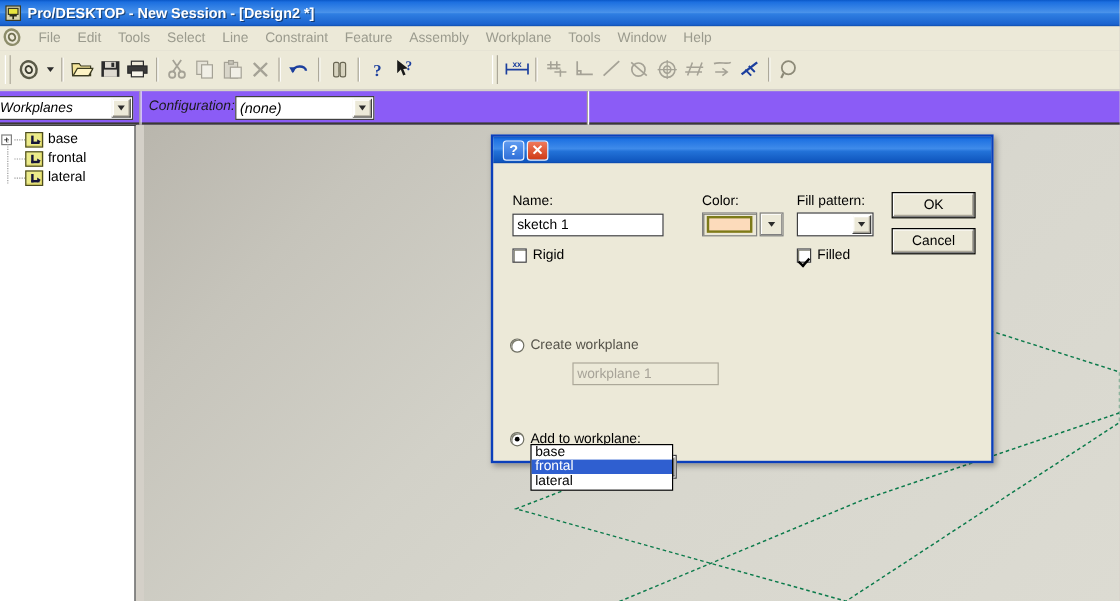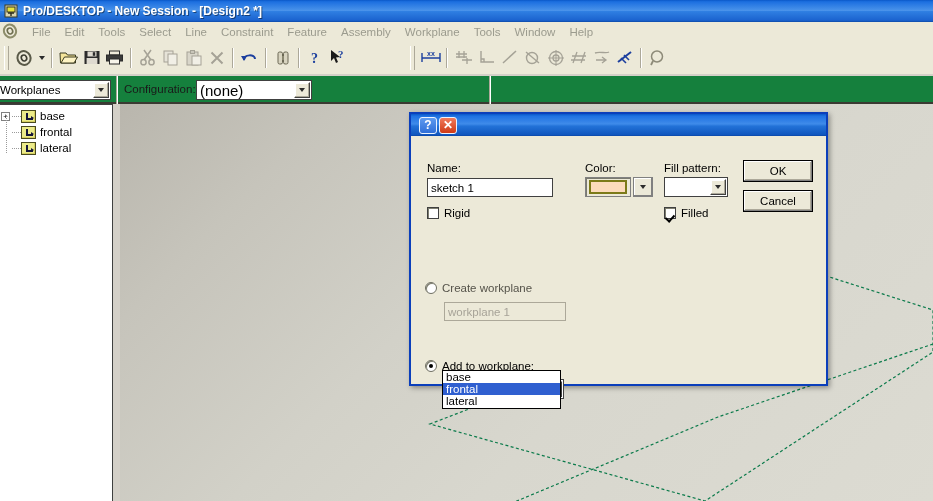--- a/index.html
+++ b/index.html
@@ -50,43 +50,44 @@
   .combo-newdesign {
     width:134px; height:20px; background:#ece9d8;
     border:1px solid #aca899; border-top-color:#808080; border-left-color:#808080;
     display:flex; align-items:center; padding-left:4px; font-size:11.5px; color:#1a1a1a;
     margin-left:2px; flex:none;
   }
 
   
   .toolbar2 {
     position:absolute; left:0; top:76px; width:933px; height:28px;
-    background:#15803d; display:flex; align-items:center;
+    background:#8b5cf6; display:flex; align-items:center;
     border-bottom:2px solid #3a3a32;
+    font-style:italic;
   }
   .wp-combo {
     position:absolute; left:-4px; top:4px; width:115px; height:20px;
     background:#fff; border:1px solid #404040; display:flex; align-items:center;
   }
   .wp-combo .cb-text { flex:1; padding-left:3px; font-size:11.5px; white-space:nowrap; }
   .cb-btn {
     width:16px; height:16px; margin:1px; flex:none;
     background:#ece9d8;
     border:1px solid #fff; border-right-color:#404040; border-bottom-color:#404040;
     box-shadow: inset -1px -1px 0 #aca899, inset 1px 1px 0 #fff;
     display:flex; align-items:center; justify-content:center;
   }
   .tb2-sep { position:absolute; left:116px; top:0; width:1px; height:28px; border-left:1px solid #aca899; border-right:1px solid #fff;}
   .tb2-sep2 { position:absolute; left:489px; top:0; width:1px; height:28px; border-left:1px solid #aca899; border-right:1px solid #fff;}
   .cfg-label { position:absolute; left:124px; top:7px; font-size:11.5px; color:#1a1a1a; }
   .cfg-combo {
     position:absolute; left:196px; top:4px; width:116px; height:20px;
     background:#fff; border:1px solid #404040; display:flex; align-items:center;
   }
-  .cfg-combo .cb-text { flex:1; padding-left:3px; font-size:15px; }
+  .cfg-combo .cb-text { flex:1; padding-left:3px; font-size:12px; }
 
   
   .treepanel {
     position:absolute; left:0; top:104px; width:113px; height:397px;
     background:#fff; border-top:1px solid #404040; border-right:1px solid #404040;
     padding-top:3px; overflow:hidden;
   }
   .tree-row { height:16px; display:flex; align-items:center; padding-left:1px; }
   .expander {
     width:9px; height:9px; background:#fff; border:1px solid #808080;
@@ -135,21 +136,21 @@
   .dlg-btn.help { background:linear-gradient(to bottom,#5f9bf0,#2f6fd8); }
   .dlg-btn.close { background:linear-gradient(to bottom,#f07a5c,#cf3a16); }
   .dlg-body { position:relative; height:250px; }
 
   .lbl { position:absolute; font-size:11.5px; color:#000; }
   .txtfield {
     position:absolute; background:#fff; border:1px solid #404040;
     display:flex; align-items:center; padding-left:3px;
     font-size:11.5px; color:#000;
   }
-  .txtfield.disabled { background:#ece9d8; border-color:#aca899; color:#a7a398; }
+  .txtfield.disabled { background:#ece9d8; border-color:#aca899; color:#a7a398;margin-left:33px; }
   .dropcombo {
     position:absolute; background:#fff; border:1px solid #404040;
     display:flex; align-items:center;
   }
   .dropcombo .cb-text { flex:1; padding-left:3px; font-size:11.5px; }
 
   .color-well {
     position:absolute; background:#ece9d8; border:1px solid #808080;
     box-shadow: inset 1px 1px 0 #7a7a70;
     display:flex; align-items:center; justify-content:center;

